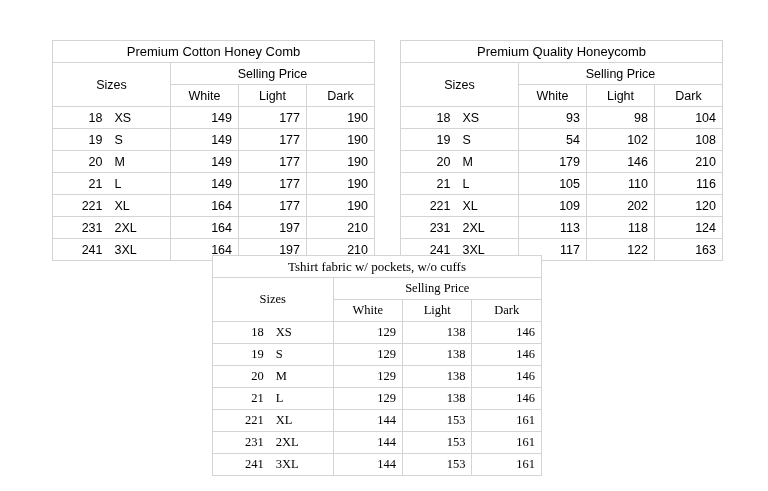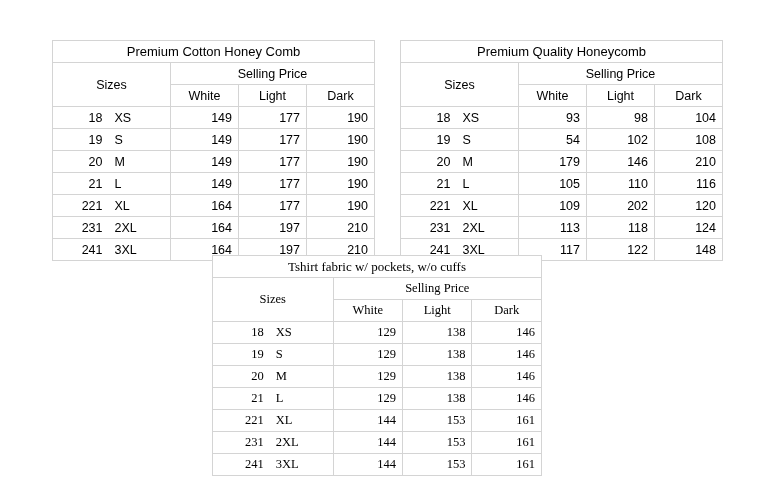--- a/index.html
+++ b/index.html
@@ -228,21 +228,21 @@
         <td class="sz-lbl">2XL</td>
         <td class="num">113</td>
         <td class="num">118</td>
         <td class="num">124</td>
       </tr>
       <tr>
         <td class="sz-num">241</td>
         <td class="sz-lbl">3XL</td>
         <td class="num">117</td>
         <td class="num">122</td>
-        <td class="num">148</td>
+        <td class="num">163</td>
       </tr>
     </tbody>
   </table>
 
   <table class="price-table" id="table-tshirt">
     <colgroup>
       <col class="w-szn">
         <col class="w-szl">
         <col class="w-pr">
         <col class="w-pr">

